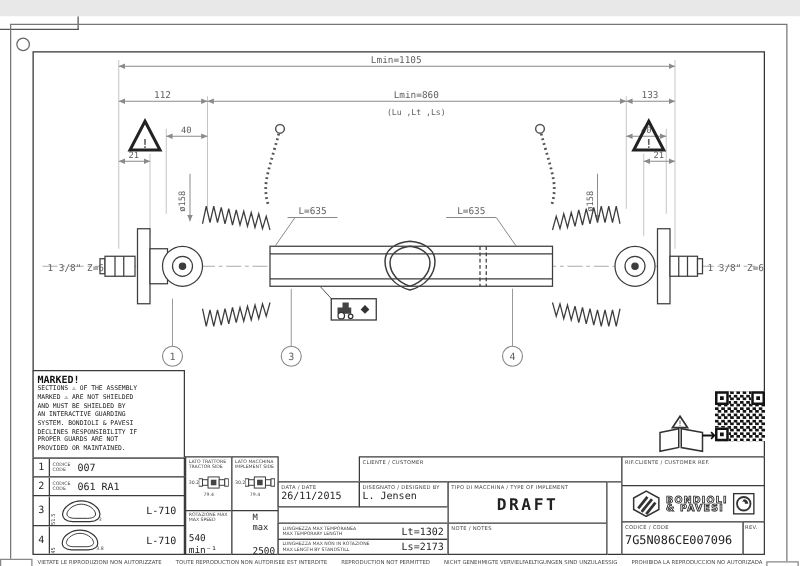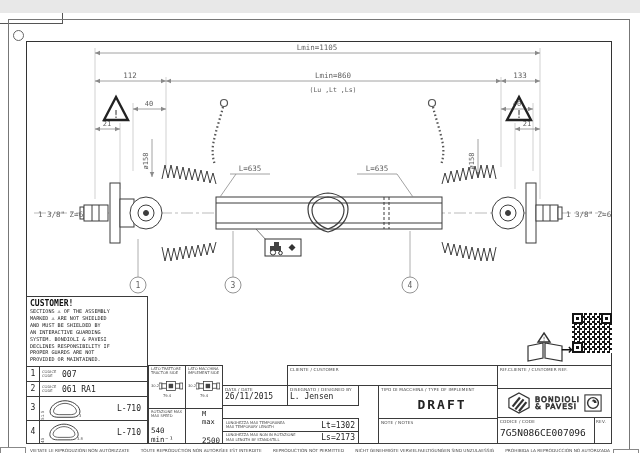--- a/index.html
+++ b/index.html
@@ -14,21 +14,21 @@
   .mono{font-family:"DejaVu Sans Mono",monospace;}
   .warn-line{font-family:"DejaVu Sans Mono",monospace;font-size:5.1px;line-height:6.9px;white-space:nowrap;color:#222;}
   .pnum{font-family:"DejaVu Sans Mono",monospace;font-size:8px;color:#222;}
   .footer{position:absolute;left:30px;top:435px;width:580px;display:flex;justify-content:space-between;}
   .footer span{font-size:4.3px;color:#4a4a4a;white-space:nowrap;}
   .qr{position:absolute;left:572px;top:300px;width:40px;height:40px;
       background:conic-gradient(#141414 0 90deg,#fff 0 180deg,#141414 0 270deg,#fff 0) 0 0/5px 5px;}
   .fd{position:absolute;width:11px;height:11px;border:2px solid #141414;background:#fff;box-sizing:border-box;}
   .fd i{position:absolute;left:2px;top:2px;width:3px;height:3px;background:#141414;}
   .fd.tl{left:0;top:0}.fd.tr{right:0;top:0}.fd.bl{left:0;bottom:0}
-  .outline-txt{font-weight:normal;color:#fff;-webkit-text-stroke:0.7px #333;text-shadow:0 0 0.5px #333;
+  .outline-txt{font-weight:bold;color:#fff;-webkit-text-stroke:0.7px #333;text-shadow:0 0 0.5px #333;
       font-size:7.5px;line-height:7.5px;letter-spacing:1px;font-family:"DejaVu Sans",sans-serif;}
   .rot{writing-mode:vertical-rl;transform:rotate(180deg);font-size:4.2px;color:#444;}
   svg text{font-family:"DejaVu Sans Mono",monospace;fill:#5f5f5f;}
 </style>
 </head>
 <body>
 
 <div class="sheet">
 
   <div class="ln" style="left:0;top:10px;width:63px;height:1px"></div>
@@ -201,21 +201,21 @@
       </div>
     <div class="fd tr">
         <i></i>
       </div>
     <div class="fd bl">
         <i></i>
       </div>
   </div>
 
   <div class="cell" style="left:26px;top:283px;width:122px;height:71px;padding:2px 3px">
-    <div class="mono" style="font-size:8px;font-weight:bold;color:#111">CUSTOMER!</div>
+    <div class="mono" style="font-size:8px;font-weight:bold;color:#111">MARKED!</div>
     <div class="warn-line">SECTIONS ⚠ OF THE ASSEMBLY</div>
     <div class="warn-line">MARKED ⚠ ARE NOT SHIELDED</div>
     <div class="warn-line">AND MUST BE SHIELDED BY</div>
     <div class="warn-line">AN INTERACTIVE GUARDING</div>
     <div class="warn-line">SYSTEM. BONDIOLI &amp; PAVESI</div>
     <div class="warn-line">DECLINES RESPONSIBILITY IF</div>
     <div class="warn-line">PROPER GUARDS ARE NOT</div>
     <div class="warn-line">PROVIDED OR MAINTAINED.</div>
   </div>
 
@@ -325,21 +325,21 @@
     <div class="val" style="font-size:8px;margin-left:auto">Lt=1302</div>
   </div>
   <div class="cell" style="left:222px;top:418px;width:137px;height:13px;display:flex;align-items:center;padding:0 3px">
     <div>
       <div class="lbl2">LUNGHEZZA MAX NON IN ROTAZIONE</div>
       <div class="lbl2">MAX LENGTH BY STANDSTILL</div>
     </div>
     <div class="val" style="font-size:8px;margin-left:auto">Ls=2173</div>
   </div>
 
-  <div class="cell" style="left:378px;top:372px;width:128px;height:59px">
+  <div class="cell" style="left:358px;top:372px;width:128px;height:59px">
     <div class="lbl" style="padding:1px 2px">TIPO DI MACCHINA / TYPE OF IMPLEMENT</div>
     <div class="val" style="font-size:13px;font-weight:bold;letter-spacing:2px;text-align:center;margin-top:4px">DRAFT</div>
     <div class="ln" style="left:0;top:32px;width:140px;height:1px;background:#3b3b3b;position:absolute"></div>
     <div class="lbl" style="position:absolute;top:34px;left:2px">NOTE / NOTES</div>
     <div class="val" style="position:absolute;top:42px;left:2px;font-size:7px"></div>
   </div>
 
   <div class="cell" style="left:497px;top:352px;width:115px;height:24px;padding:1px 2px">
     <div class="lbl">RIF.CLIENTE / CUSTOMER REF.</div>
     <div class="val" style="font-size:7px"></div>

